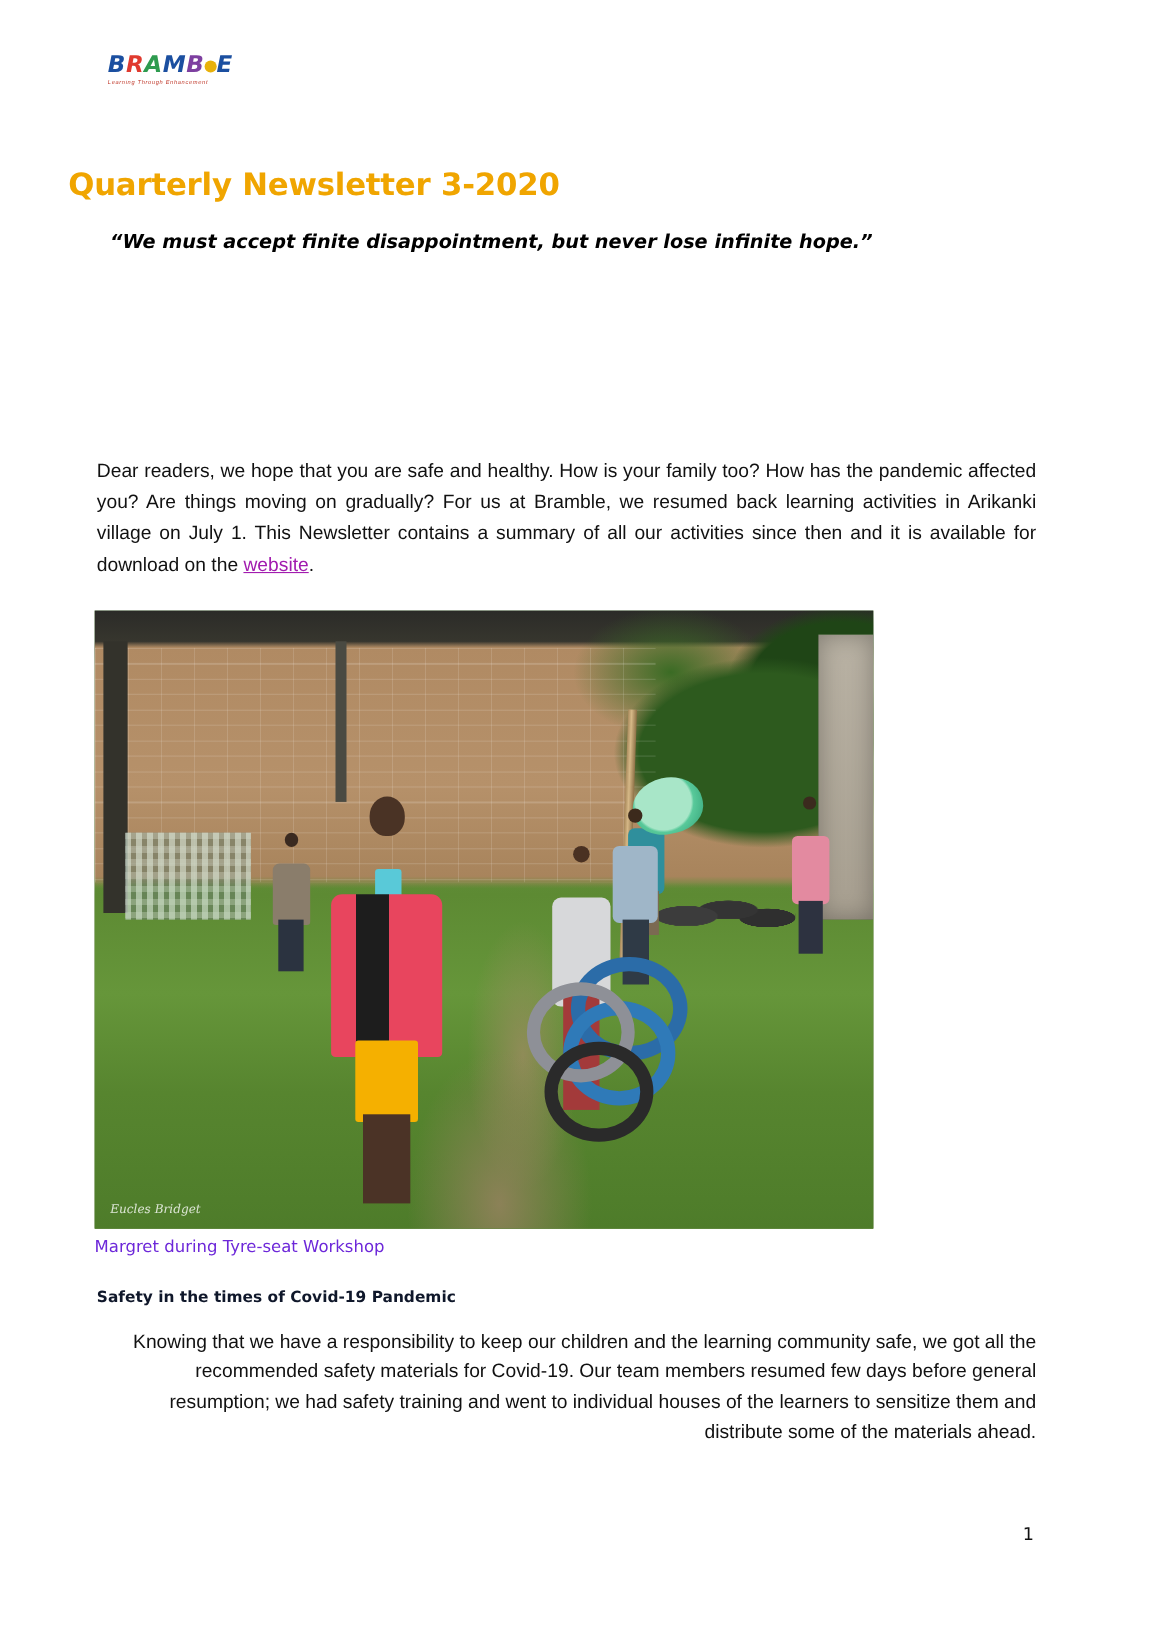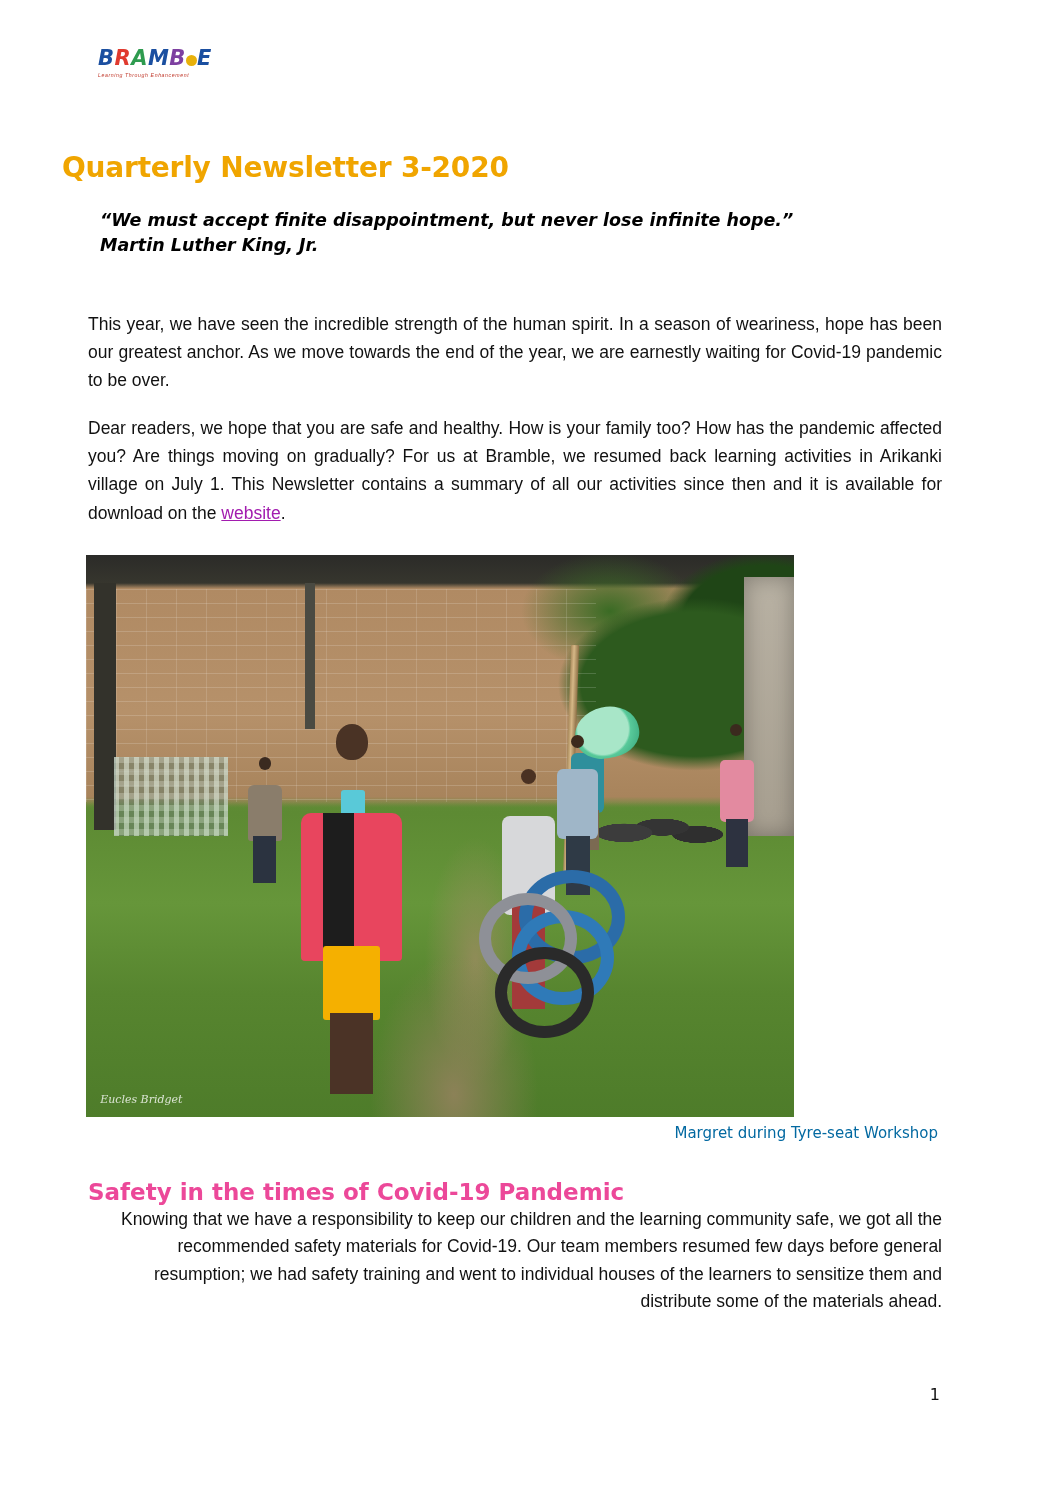--- a/index.html
+++ b/index.html
@@ -253,35 +253,35 @@
     font-family: "DejaVu Serif", serif;
     font-style: italic;
     font-size: 11px;
   }
 
   .photo-caption {
     position: absolute;
     left: 86px;
     top: 1124px;
     width: 852px;
-    text-align: right;
+    text-align: left;
     font-family: "DejaVu Sans", sans-serif;
     font-size: 15px;
-    color: #0369a1;
+    color: #6d28d9;
   }
 
   
   .section-head {
     position: absolute;
     left: 88px;
     top: 1160px;
     font-family: "DejaVu Sans", sans-serif;
-    font-size: 23px;
+    font-size: 14px;
     font-weight: bold;
-    color: #ec4899;
+    color: #0f172a;
   }
   #section-body {
     top: 1188px;
     text-align: right;
     font-size: 17.5px;
     line-height: 1.58;
   }
 
   .page-number {
     position: absolute;
@@ -301,24 +301,22 @@
     <div class="logo-word">
       <span style="color:#1b4fa0">B</span><span style="color:#e03a2f">R</span><span style="color:#2e9b4f">A</span><span style="color:#1b4fa0">M</span><span style="color:#7d3fa0">B</span><span class="logo-dot"></span><span style="color:#1b4fa0">E</span>
     </div>
     <div class="logo-tag">Learning Through Enhancement</div>
   </div>
 
   <h1 class="doc-title">Quarterly Newsletter 3-2020</h1>
 
   <div class="quote-block">
     <div class="quote-line">“We must accept finite disappointment, but never lose infinite hope.”</div>
-    <div class="quote-line">Martin Luther King, Jr.</div>
   </div>
 
-  <p class="body-text" id="para1">This year, we have seen the incredible strength of the human spirit. In a season of weariness, hope has been our greatest anchor. As we move towards the end of the year, we are earnestly waiting for Covid-19 pandemic to be over.</p>
 
   <p class="body-text" id="para2"><span>Dear readers, we hope that you are safe and healthy. How is your family too? How has the pandemic affected you? Are things moving on gradually? For us at Bramble, we resumed back learning activities in Arikanki village on July 1. This Newsletter contains a summary of all our activities since then and it is available for download on the </span><a class="link">website</a><span>.</span></p>
 
   <div class="photo-frame">
     <div class="photo">
       <div class="wall-bricks"></div>
       <div class="wall-right"></div>
       <div class="post-left"></div>
       <div class="post-mid"></div>
       <div class="bottles"></div>

